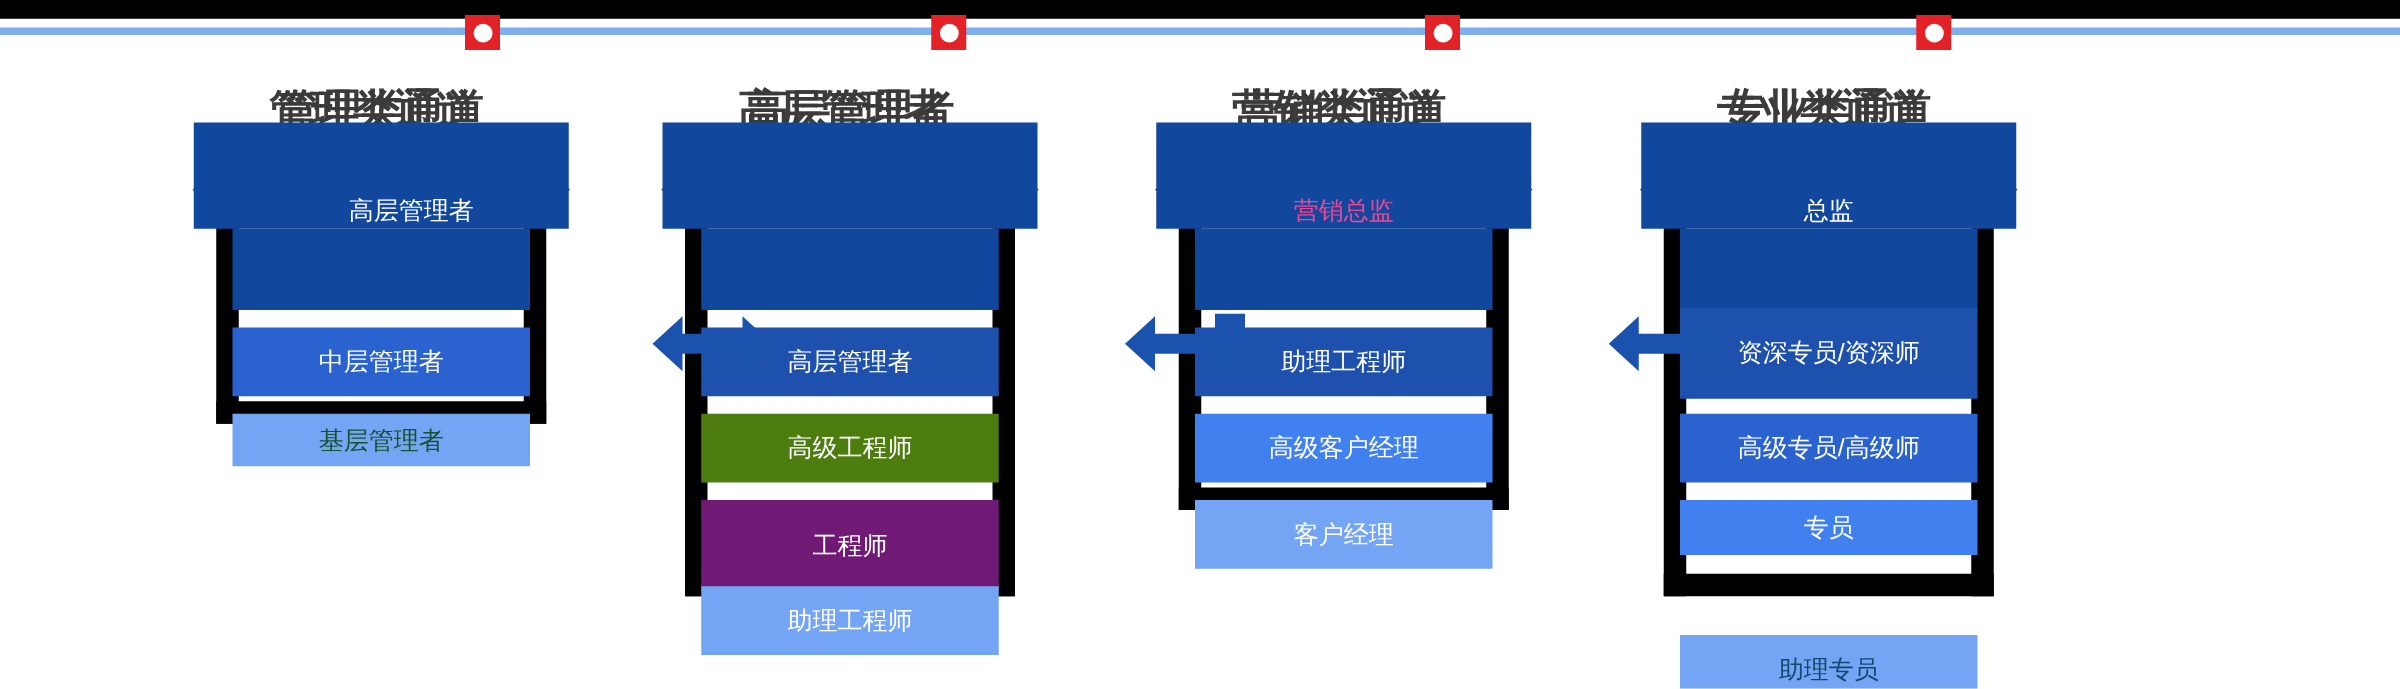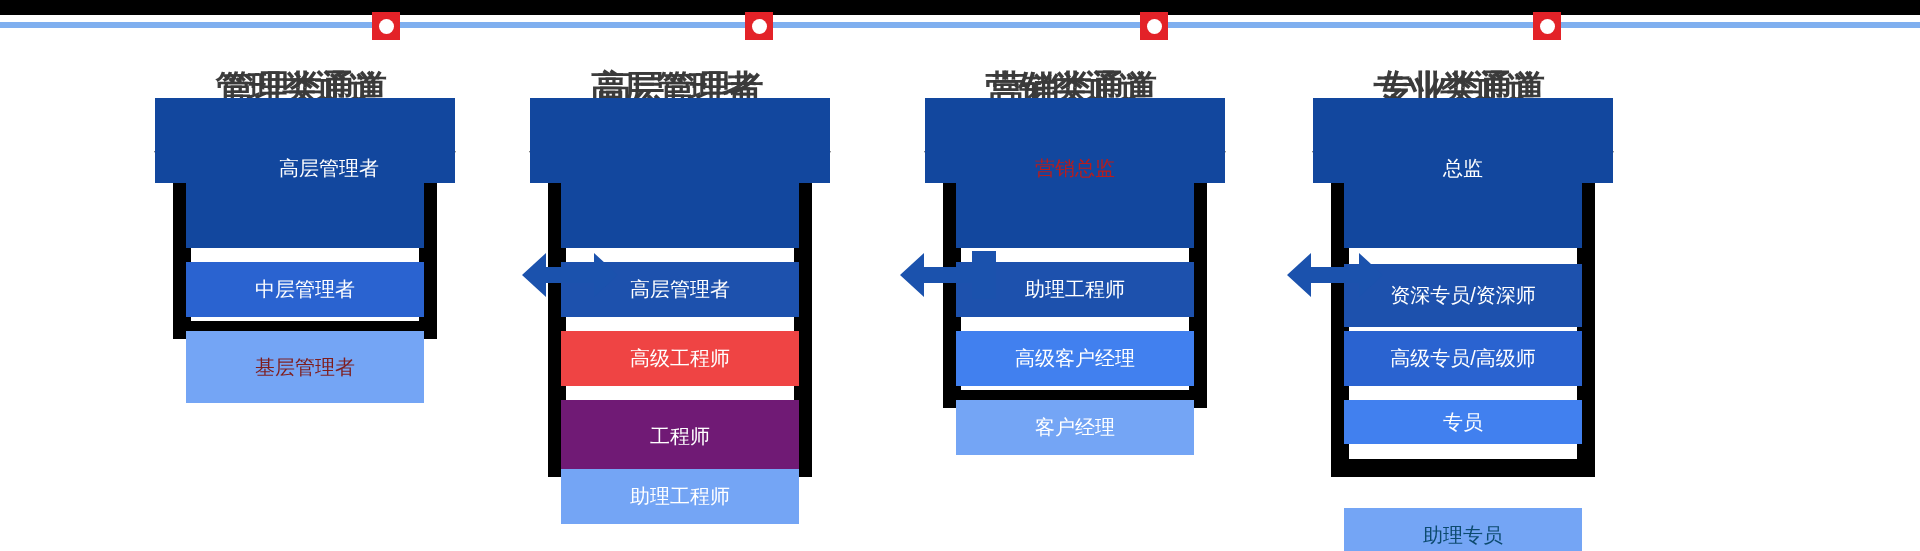--- a/index.html
+++ b/index.html
@@ -113,73 +113,73 @@
           <div class="rail-bottom" style="top: 321px; width: 264px; background: rgb(0, 0, 0);"></div>
           <svg class="wing" width="390" height="200" viewBox="0 0 390 200" style="left: 0px;">
             <path d="M 44 152 C 70 126 120 112 170 120 C 122 122 80 138 63 158 Z" fill="#000000"></path>
             <path d="M 346 152 C 320 126 270 112 220 120 C 268 122 310 138 327 158 Z" fill="#000000"></path>
           </svg>
         </div>
         <div class="cap" style="top: 98px; height: 85px; background: rgb(18, 71, 158);"></div>
         <div class="rung" style="top: 183px; height: 65px; background: rgb(18, 71, 158);"></div>
         <div class="cap-label" style="top: 138px; height: 60px; color: rgb(255, 255, 255); padding-left: 48px;">高层管理者</div>
         <div class="rung" style="top: 262px; height: 55px; background: rgb(42, 99, 208); color: rgb(255, 255, 255);">中层管理者</div>
-        <div class="rung" style="top: 331px; height: 72px; background: rgb(116, 165, 245); color: #7f1d1d;">基层管理者</div>
+        <div class="rung" style="top: 331px; height: 42px; background: rgb(116, 165, 245); color: #14532d;">基层管理者</div>
       </div>
       <div class="col" style="left: 485px;">
         <div class="col-title" style="color: rgb(58, 58, 58);">高层管理者</div>
         <div class="ladder">
           <div class="rail rail-l" style="top: 100px; height: 377px; background: rgb(0, 0, 0);"></div>
           <div class="rail rail-r" style="top: 100px; height: 377px; background: rgb(0, 0, 0);"></div>
           <div class="rail-bottom" style="top: 459px; width: 264px; background: rgb(0, 0, 0);"></div>
           <svg class="wing" width="390" height="200" viewBox="0 0 390 200" style="left: 0px;">
             <path d="M 44 152 C 70 126 120 112 170 120 C 122 122 80 138 63 158 Z" fill="#000000"></path>
             <path d="M 346 152 C 320 126 270 112 220 120 C 268 122 310 138 327 158 Z" fill="#000000"></path>
           </svg>
         </div>
         <div class="cap" style="top: 98px; height: 85px; background: rgb(18, 71, 158);"></div>
         <div class="rung" style="top: 183px; height: 65px; background: rgb(18, 71, 158);"></div>
         <div class="rung" style="top: 262px; height: 55px; background: rgb(29, 81, 173); color: rgb(255, 255, 255);">高层管理者</div>
-        <div class="rung" style="top: 331px; height: 55px; background: #ef4444; color: rgb(255, 255, 255);">高级工程师</div>
+        <div class="rung" style="top: 331px; height: 55px; background: #4d7c0f; color: rgb(255, 255, 255);">高级工程师</div>
         <div class="rung" style="top: 400px; height: 72px; background: #701a75; color: rgb(255, 255, 255);">工程师</div>
         <div class="rung" style="top: 469px; height: 55px; background: rgb(116, 165, 245); color: rgb(255, 255, 255);">助理工程师</div>
       </div>
       <div class="col" style="left: 880px;">
         <div class="col-title" style="color: rgb(58, 58, 58);">营销类通道</div>
         <div class="ladder">
           <div class="rail rail-l" style="top: 100px; height: 308px; background: rgb(0, 0, 0);"></div>
           <div class="rail rail-r" style="top: 100px; height: 308px; background: rgb(0, 0, 0);"></div>
           <div class="rail-bottom" style="top: 390px; width: 264px; background: rgb(0, 0, 0);"></div>
           <svg class="wing" width="390" height="200" viewBox="0 0 390 200" style="left: 0px;">
             <path d="M 44 152 C 70 126 120 112 170 120 C 122 122 80 138 63 158 Z" fill="#000000"></path>
             <path d="M 346 152 C 320 126 270 112 220 120 C 268 122 310 138 327 158 Z" fill="#000000"></path>
           </svg>
         </div>
         <div class="cap" style="top: 98px; height: 85px; background: rgb(18, 71, 158);"></div>
         <div class="rung" style="top: 183px; height: 65px; background: rgb(18, 71, 158);"></div>
-        <div class="cap-label" style="top: 138px; height: 60px; color: #b91c1c;">营销总监</div>
+        <div class="cap-label" style="top: 138px; height: 60px; color: #ec4899;">营销总监</div>
         <div class="rung" style="top: 262px; height: 55px; background: rgb(29, 81, 173); color: rgb(255, 255, 255);">助理工程师</div>
         <div class="rung" style="top: 331px; height: 55px; background: rgb(65, 128, 239); color: rgb(255, 255, 255);">高级客户经理</div>
         <div class="rung" style="top: 400px; height: 55px; background: rgb(116, 165, 245); color: rgb(255, 255, 255);">客户经理</div>
       </div>
       <div class="col" style="left: 1268px;">
         <div class="col-title" style="color: rgb(58, 58, 58);">专业类通道</div>
         <div class="ladder">
           <div class="rail rail-l" style="top: 100px; height: 377px; background: rgb(0, 0, 0);"></div>
           <div class="rail rail-r" style="top: 100px; height: 377px; background: rgb(0, 0, 0);"></div>
           <div class="rail-bottom" style="top: 459px; width: 264px; background: rgb(0, 0, 0);"></div>
           <svg class="wing" width="390" height="200" viewBox="0 0 390 200" style="left: 0px;">
             <path d="M 44 152 C 70 126 120 112 170 120 C 122 122 80 138 63 158 Z" fill="#000000"></path>
             <path d="M 346 152 C 320 126 270 112 220 120 C 268 122 310 138 327 158 Z" fill="#000000"></path>
           </svg>
         </div>
         <div class="cap" style="top: 98px; height: 85px; background: rgb(18, 71, 158);"></div>
         <div class="rung" style="top: 183px; height: 65px; background: rgb(18, 71, 158);"></div>
         <div class="cap-label" style="top: 138px; height: 60px; color: rgb(255, 255, 255);">总监</div>
-        <div class="rung" style="top: 264px; height: 63px; background: rgb(29, 81, 173); color: rgb(255, 255, 255);">资深专员/资深师</div>
+        <div class="rung" style="top: 246px; height: 73px; background: rgb(29, 81, 173); color: rgb(255, 255, 255);">资深专员/资深师</div>
         <div class="rung" style="top: 331px; height: 55px; background: rgb(42, 99, 208); color: rgb(255, 255, 255);">高级专员/高级师</div>
         <div class="rung" style="top: 400px; height: 44px; background: rgb(65, 128, 239); color: rgb(255, 255, 255);">专员</div>
         <div class="rung" style="top: 469px; height: 55px; background: rgb(116, 165, 245); color: #0c4a6e; margin-top: 39px;">助理专员</div>
       </div>
     </div>
   <div id="arrows-layer">
       <svg class="arrow" width="100" height="60" viewBox="0 0 100 60" style="left: 520px; top: 245px;">
         <path d="M 2 30 L 26 8 L 26 22 L 74 22 L 74 8 L 98 30 L 74 52 L 74 38 L 26 38 L 26 52 Z" fill="#1b52ad"></path>
       </svg>
       <svg class="arrow" width="100" height="60" viewBox="0 0 100 60" style="left: 898px; top: 245px;">

